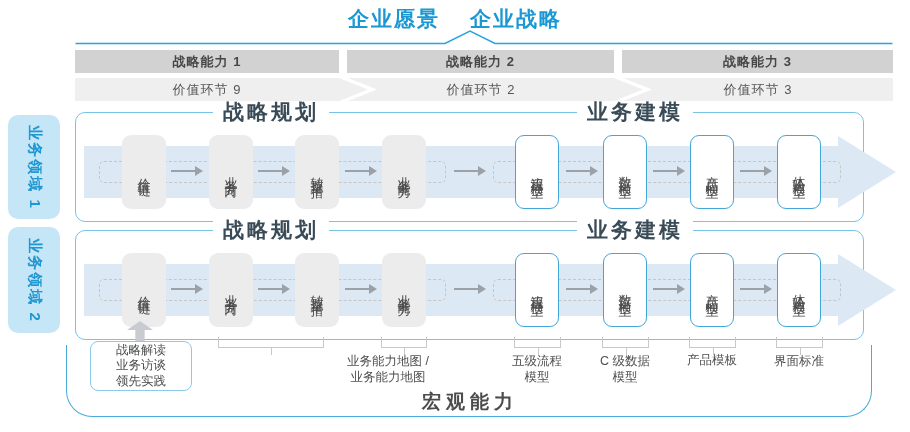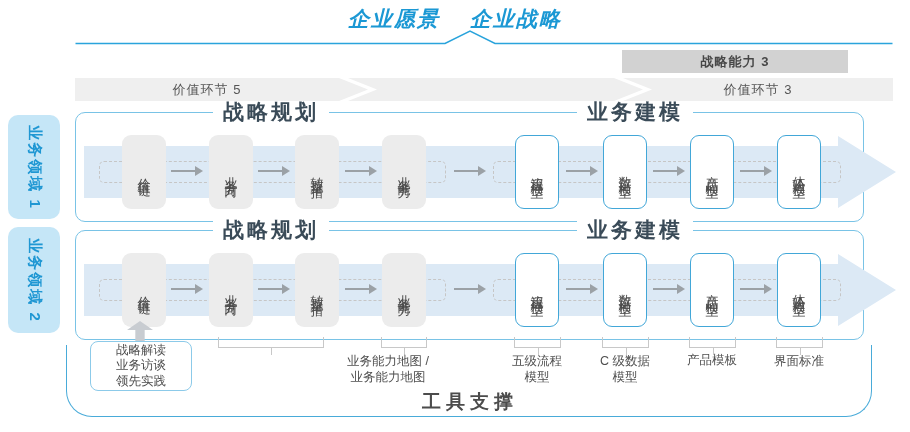--- a/index.html
+++ b/index.html
@@ -1,21 +1,21 @@
 <!DOCTYPE html>
 <html><head>
 <meta charset="utf-8">
 <style>
   html,body{margin:0;padding:0;background:#fff;}
   .stage{position:relative;width:910px;height:432px;background:#fff;overflow:hidden;
          font-family:"Liberation Sans","DejaVu Sans",sans-serif;}
 
   
   .title-row{position:absolute;top:5px;left:0;width:100%;display:flex;justify-content:center;gap:30px;
-             font-size:21px;font-weight:bold;color:#1b98d4;letter-spacing:2px;font-style:italic;}
+             font-size:21px;font-weight:bold;color:#1b98d4;letter-spacing:2px;}
   .peak-svg{position:absolute;left:75px;top:29px;}
 
   
   .band-dark{position:absolute;top:50px;height:23px;line-height:23px;text-align:center;
              background:#d2d2d2;font-size:13px;font-weight:600;color:#474747;letter-spacing:1px;}
   .band-light{position:absolute;top:78px;left:75px;width:818px;height:23px;background:#efefef;}
   .band-light-label{position:absolute;top:78px;height:23px;line-height:23px;transform:translateX(-50%);
              font-size:13px;color:#555;font-weight:500;letter-spacing:1px;white-space:nowrap;}
   .chev{position:absolute;top:78px;width:38px;height:23px;background:#fff;
         clip-path:polygon(0 0,9px 0,100% 50%,9px 100%,0 100%,calc(100% - 9px) 50%);}
@@ -70,26 +70,29 @@
 <div class="stage">
 
   <div class="title-row">
     <span>企业愿景</span>
     <span>企业战略</span>
   </div>
   <svg class="peak-svg" width="818" height="16">
     <path d="M0.5,14.5 L370,14.5 L395,2 L420,14.5 L817.5,14.5" fill="none" stroke="#2aa4dc" stroke-width="1.5"></path>
   </svg>
 
-  <div class="band-dark" style="left:622px;width:226px;"><span>战略能力 3</span></div>
+  <div class="band-dark" style="left:75px;width:264px;"><span>战略能力 1</span></div>
+  <div class="band-dark" style="left:347px;width:267px;"><span>战略能力 2</span></div>
+  <div class="band-dark" style="left:622px;width:271px;"><span>战略能力 3</span></div>
 
   <div class="band-light"></div>
   <div class="chev" style="left:339px;"></div>
   <div class="chev" style="left:614px;"></div>
-  <div class="band-light-label" style="left:207px;">价值环节 5</div>
+  <div class="band-light-label" style="left:207px;">价值环节 9</div>
+  <div class="band-light-label" style="left:481px;">价值环节 2</div>
   <div class="band-light-label" style="left:758px;">价值环节 3</div>
 
   <div class="vlabel" style="top:115px;height:104px;">
     <span>业务领域 1</span>
   </div>
   <div class="vlabel" style="top:227px;height:106px;">
     <span>业务领域 2</span>
   </div>
 
   <div class="panel" style="top:112px;">
@@ -164,21 +167,21 @@
     <div class="vbox blue" style="left:614px;">
         <span class="vtext">产品模型</span>
       </div>
     <div class="sarrow" style="left:664px;"></div>
     <div class="vbox blue" style="left:701px;">
         <span class="vtext">体验模型</span>
       </div>
   </div>
 
   <div class="tools"></div>
-  <div class="tools-label">工具支撑</div>
+  <div class="tools-label">宏观能力</div>
 
   <div class="brace" style="left:218px;width:104px;"></div>
   <div class="brace" style="left:381px;width:44px;"></div>
   <div class="brace" style="left:514px;width:45px;"></div>
   <div class="brace" style="left:602px;width:45px;"></div>
   <div class="brace" style="left:689px;width:45px;"></div>
   <div class="brace" style="left:776px;width:45px;"></div>
 
   <div class="anno" style="left:388px;">
     <div>业务能力地图 /</div>

